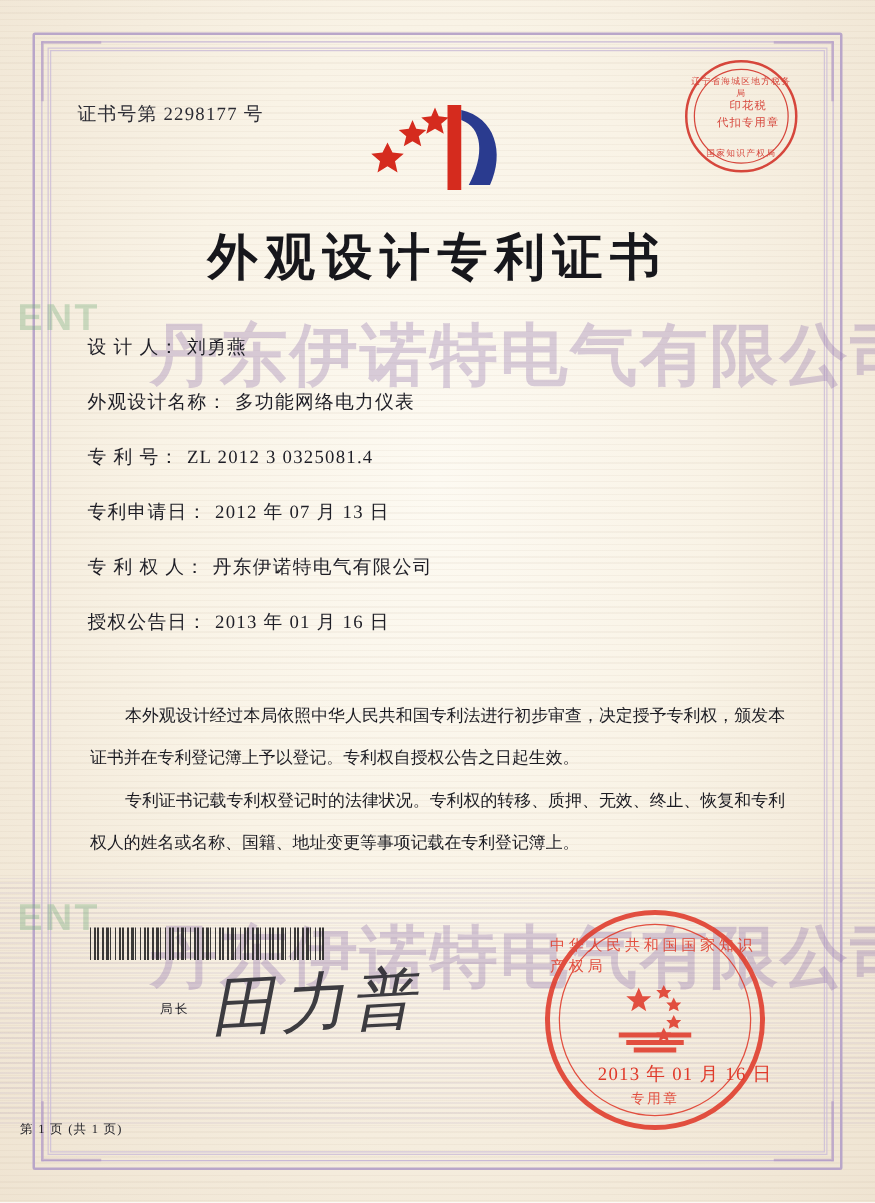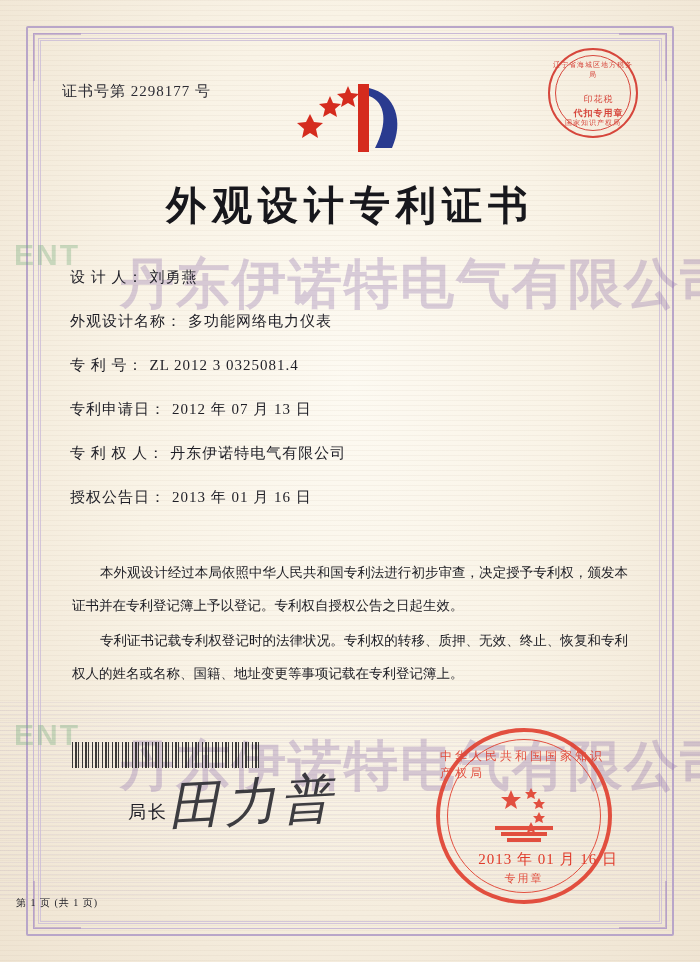--- a/index.html
+++ b/index.html
@@ -116,21 +116,20 @@
     border: 1px solid #d4392f;
     border-radius: 50%;
   }
   .top-seal .ts-lines {
     position: absolute;
     left: 11px; right: 0; top: 28px;
     font-size: 9px;
     line-height: 12px;
     font-family: "Liberation Sans", sans-serif;
     letter-spacing: 1px;
-    margin-top: 15px;
   }
   .top-seal .ts-arc {
     position: absolute;
     left: 0; right: 0; top: 10px;
     font-size: 7px;
     letter-spacing: 1px;
     font-family: "Liberation Sans", sans-serif;
   }
   .top-seal .ts-arc-b {
     position: absolute;
@@ -215,21 +214,21 @@
       #1a1a1a 6px, #1a1a1a 7px,
       #ffffff00 7px, #ffffff00 10px
     );
     opacity: .85;
   }
 
   
   .sig-label {
     position: absolute;
     left: 128px; top: 800px;
-    font-size: 18px;
+    font-size: 10px;
     letter-spacing: 2px;
     color: #1e1e26;
   }
   .signature {
     position: absolute;
     left: 168px; top: 768px;
     font-size: 52px;
     color: #2a2a30;
     font-family: "Liberation Serif", serif;
     font-style: italic;
@@ -318,21 +317,21 @@
   <div class="watermark wm2">丹东伊诺特电气有限公司</div>
   <div class="watermark wm3">ENT</div>
   <div class="watermark wm4">丹东伊诺特电气有限公司</div>
 
   <div class="cert-no">证书号第 2298177 号</div>
 
   <div class="top-seal">
     <div class="ts-inner"></div>
     <div class="ts-arc">辽宁省海城区地方税务局</div>
     <div class="ts-lines">印花税</div>
-    <div class="ts-lines" style="top:42px;font-weight:bold;">代扣专用章</div>
+    <div class="ts-lines" style="top:42px;">代扣专用章</div>
     <div class="ts-arc-b">国家知识产权局</div>
   </div>
 
   <div class="logo">
     <svg width="120" height="80" viewBox="0 0 120 80">
       <g fill="#d52b1e">
         <polygon points="14,36 18,44 27,45 20,51 22,60 14,55 6,60 8,51 1,45 10,44"></polygon>
         <polygon points="34,18 37,25 45,26 39,31 41,39 34,35 27,39 29,31 23,26 31,25"></polygon>
         <polygon points="52,8 55,15 63,16 57,21 59,29 52,25 45,29 47,21 41,16 49,15"></polygon>
       </g>

